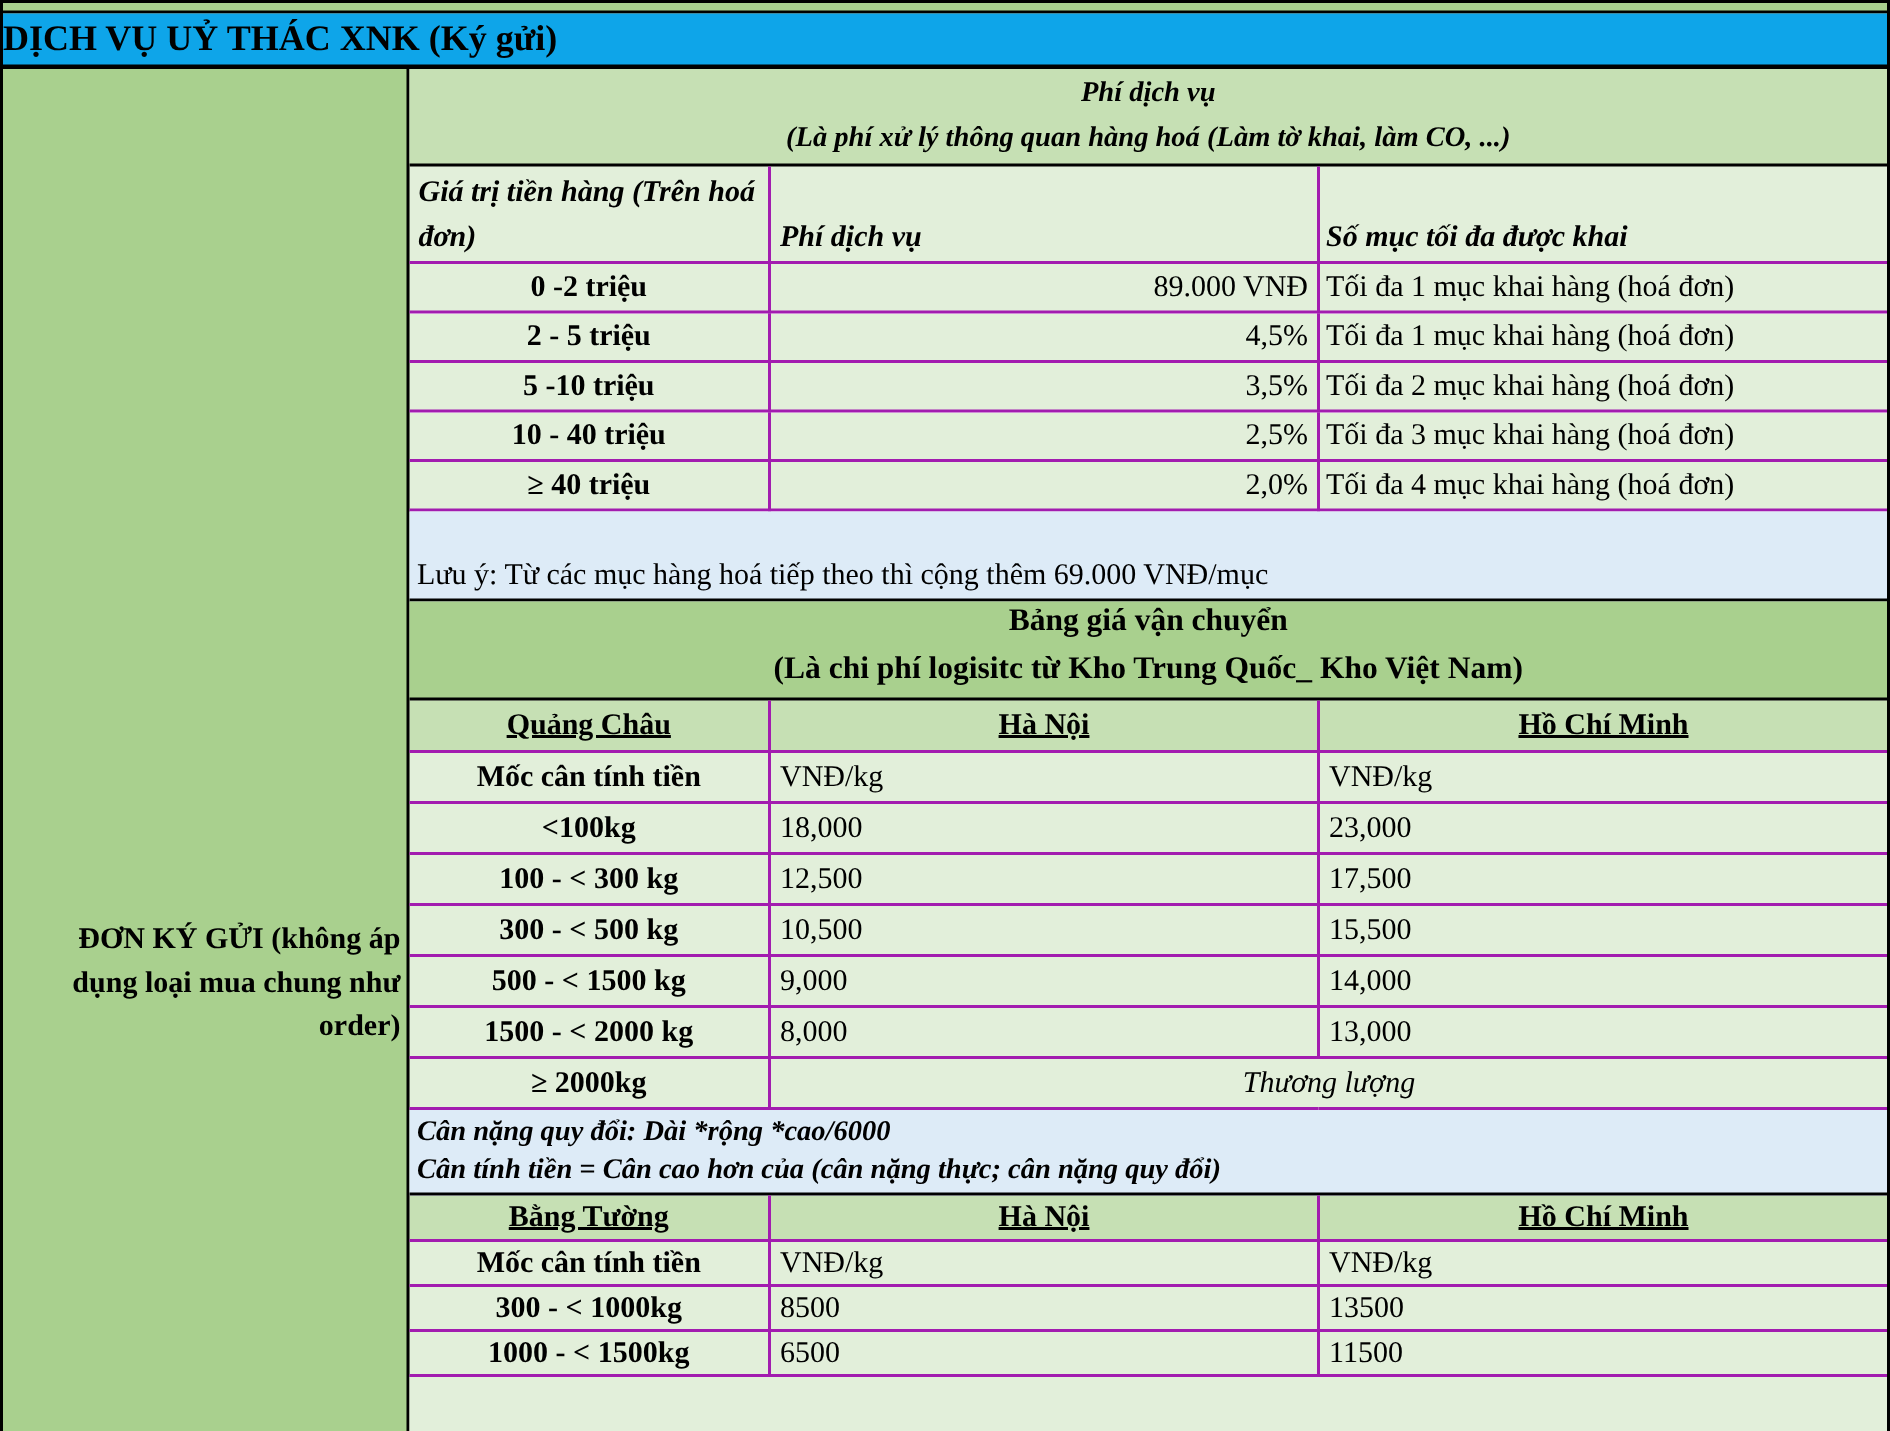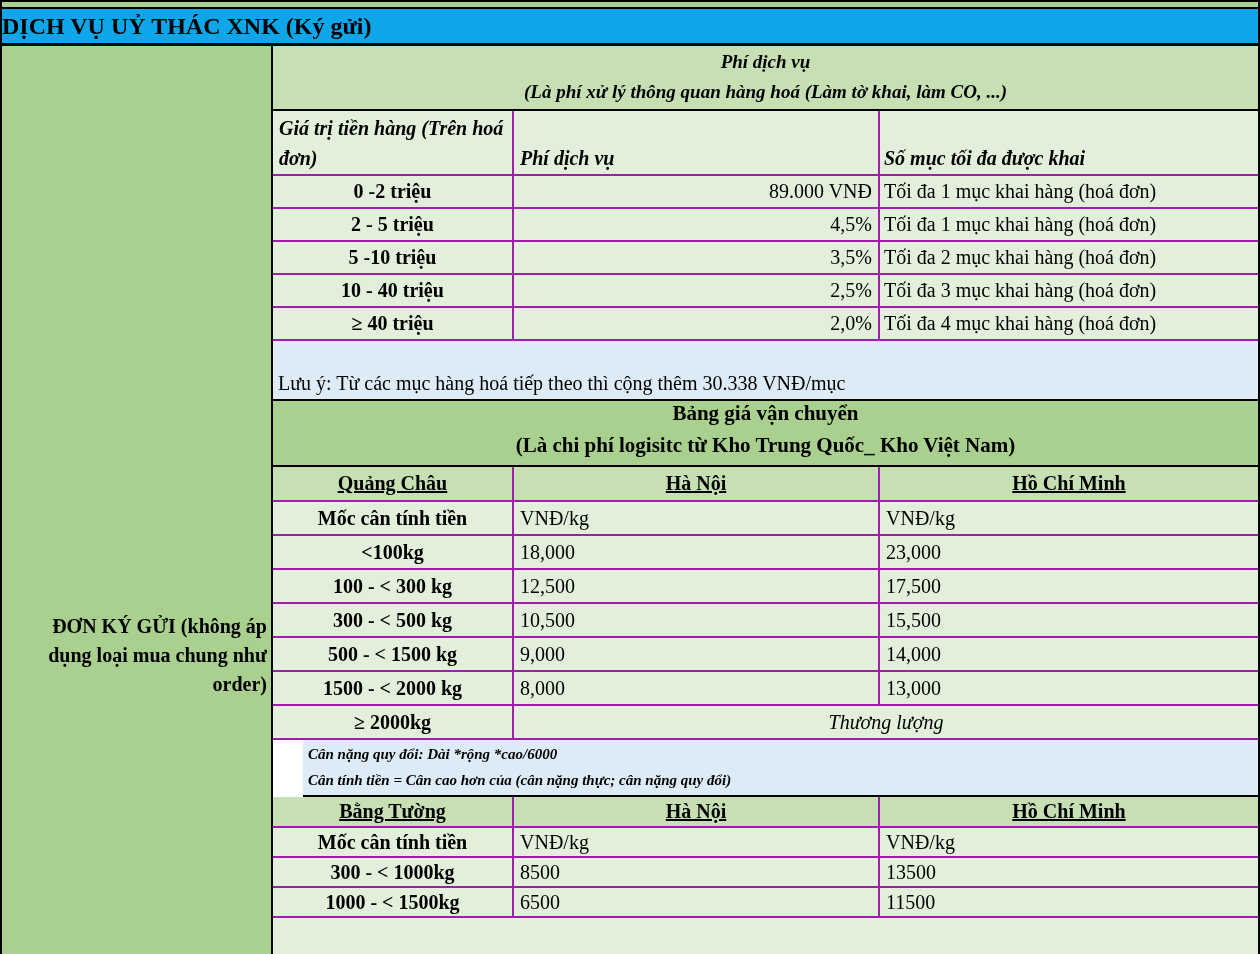--- a/index.html
+++ b/index.html
@@ -64,21 +64,21 @@
   .ship td.c-b, .ship td.c-c { text-align: left; }
   .ship td.nego { text-align: center; font-style: italic; font-weight: normal; }
 
   .note1 {
     height: 60px; background: #ddebf7; border-bottom: 2px solid #000;
     display: flex; align-items: flex-end; padding: 2px 5px 4px 5px; font-size: 20px;
   }
   .note2 {
     height: 57px; background: #ddebf7; border-bottom: 2px solid #000;
     display: flex; flex-direction: column; justify-content: space-around;
-    padding: 2px 5px; font-weight: bold; font-style: italic; font-size: 15px; margin-left: 30px;
+    padding: 2px 5px; font-weight: bold; font-style: italic; font-size: 19px;
   }
   .sliver-bottom { flex: 1; background: #e2efda; }
 </style>
 </head>
 <body>
 
 <div class="canvas">
   <div class="sliver-top"></div>
   <div class="title-row">
     <span>DỊCH VỤ UỶ THÁC XNK (Ký gửi)</span>
@@ -130,21 +130,21 @@
         </tr>
         <tr>
           <td class="c-a">≥ 40 triệu</td>
           <td class="c-b">2,0%</td>
           <td class="c-c">Tối đa 4 mục khai hàng (hoá đơn)</td>
         </tr>
       </tbody>
         </table>
 
       <div class="note1">
-        <span>Lưu ý: Từ các mục hàng hoá tiếp theo thì cộng thêm 30.338 VNĐ/mục</span>
+        <span>Lưu ý: Từ các mục hàng hoá tiếp theo thì cộng thêm 69.000 VNĐ/mục</span>
       </div>
 
       <div class="sec-header sec2">
         <div>Bảng giá vận chuyển</div>
         <div>(Là chi phí logisitc từ Kho Trung Quốc_ Kho Việt Nam)</div>
       </div>
 
       <table class="t2 ship">
         <colgroup>
             <col style="width:240px">

